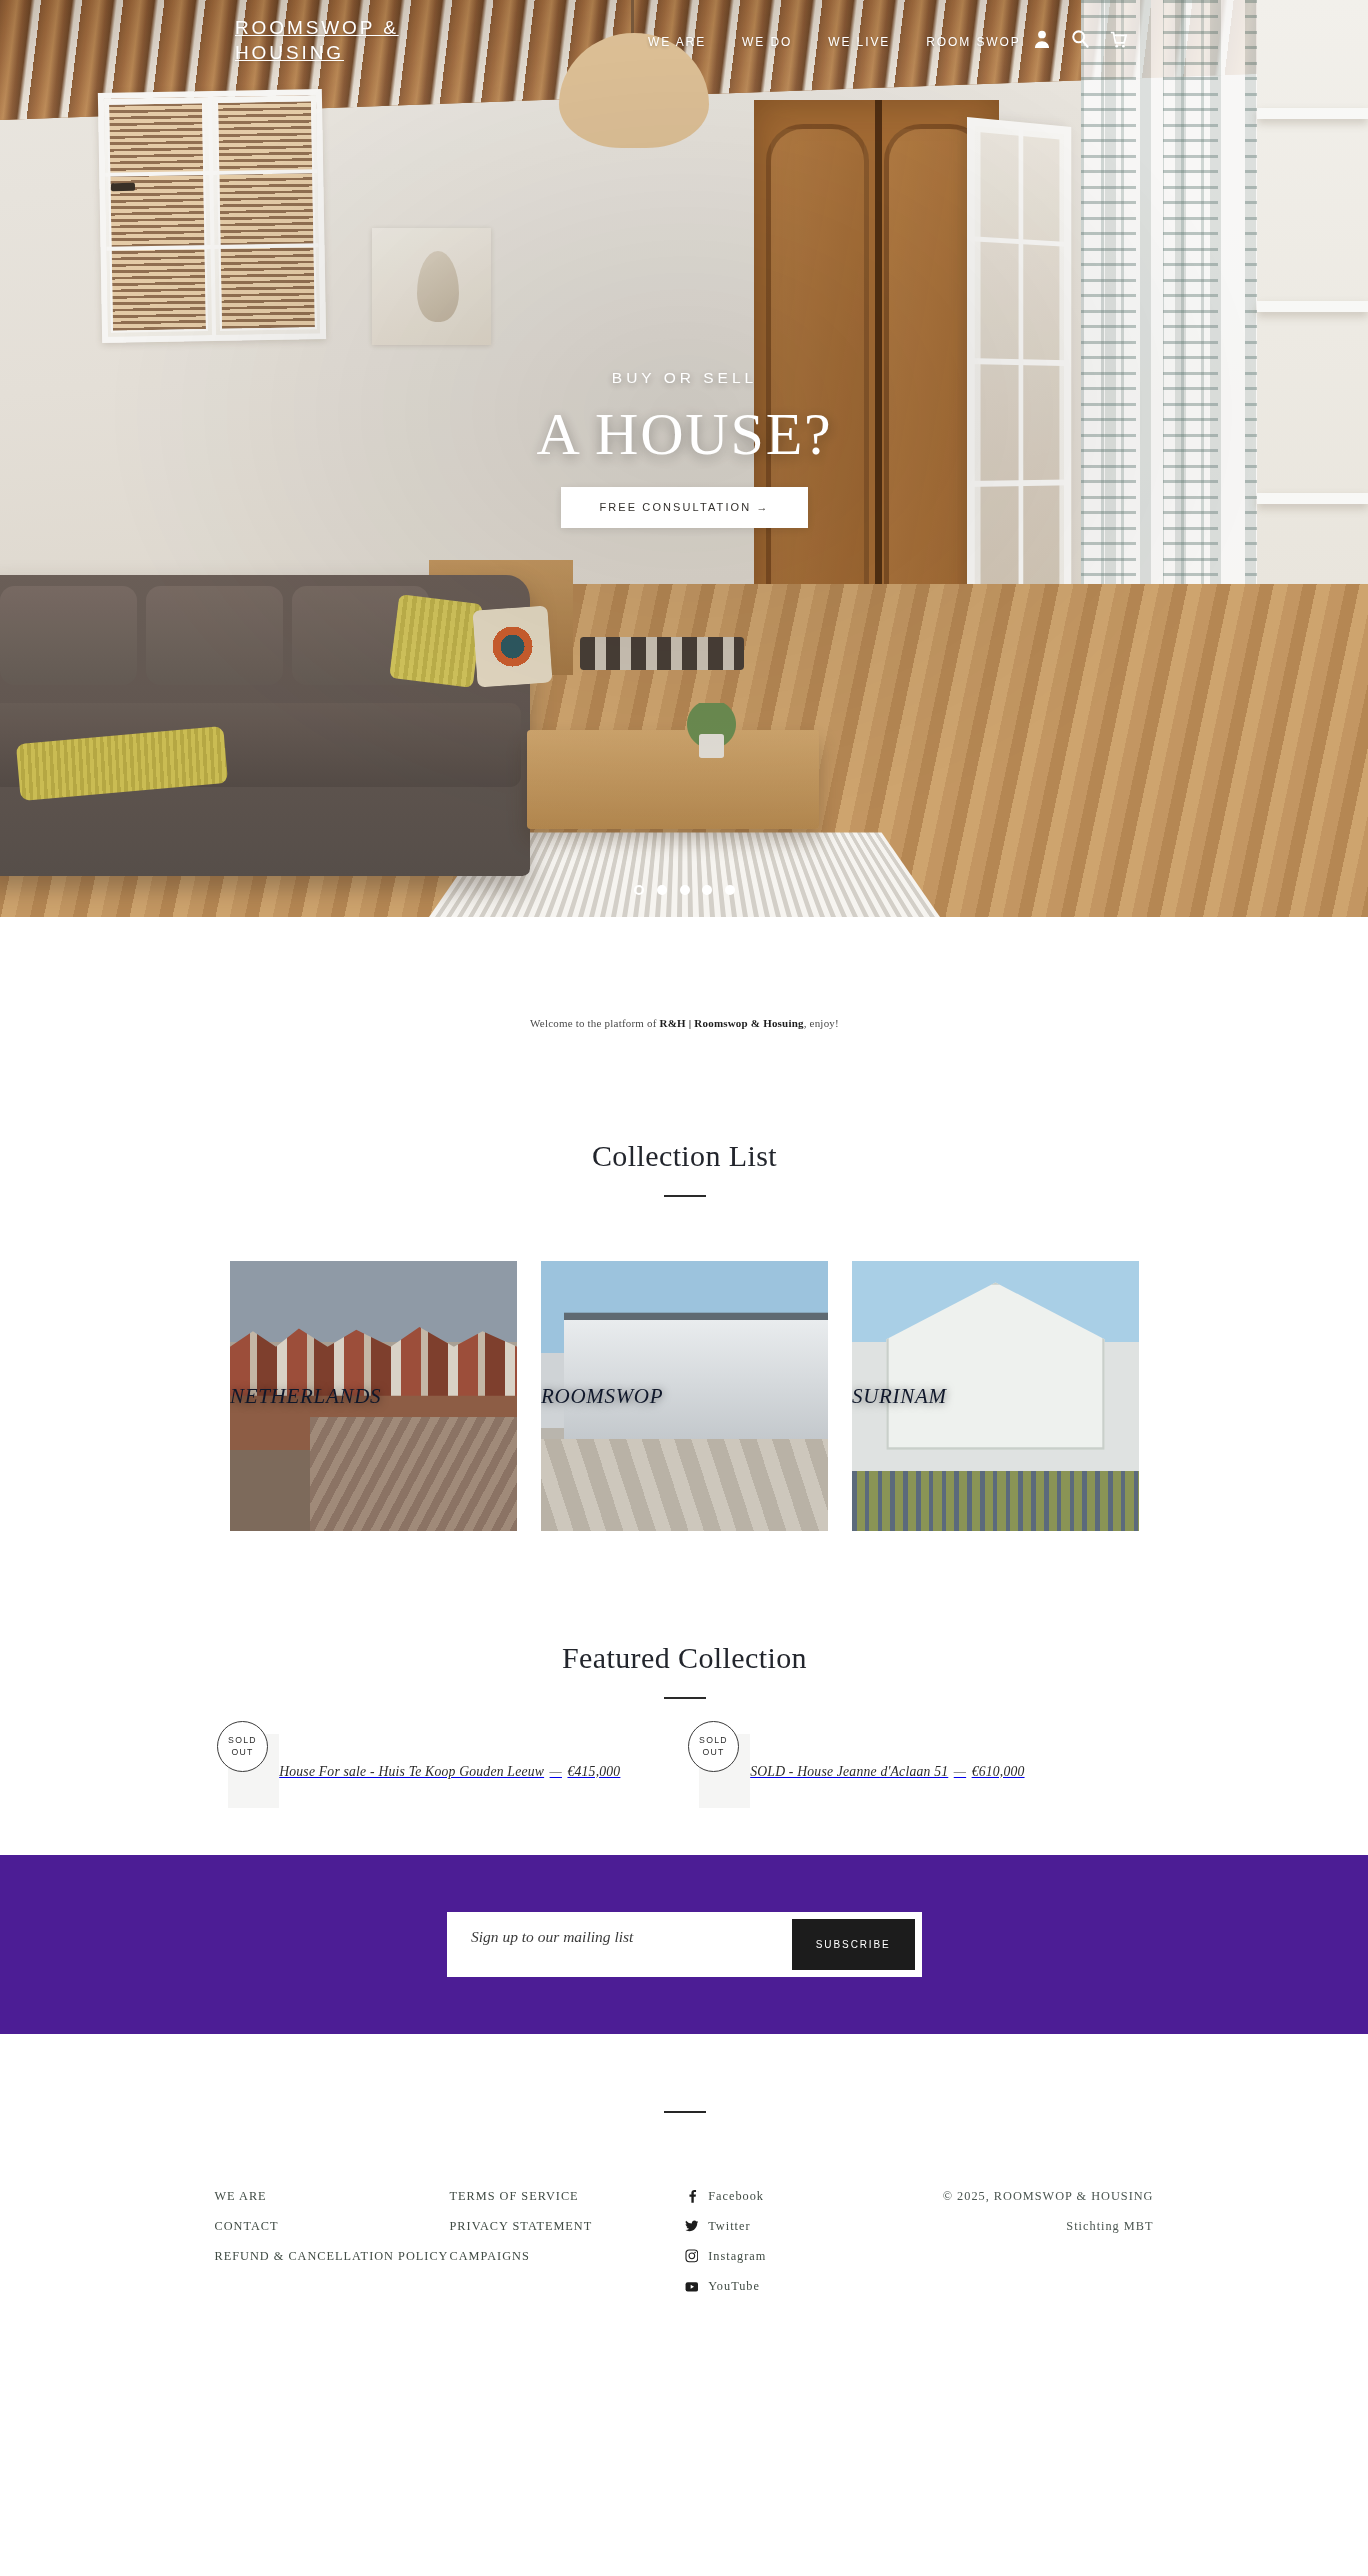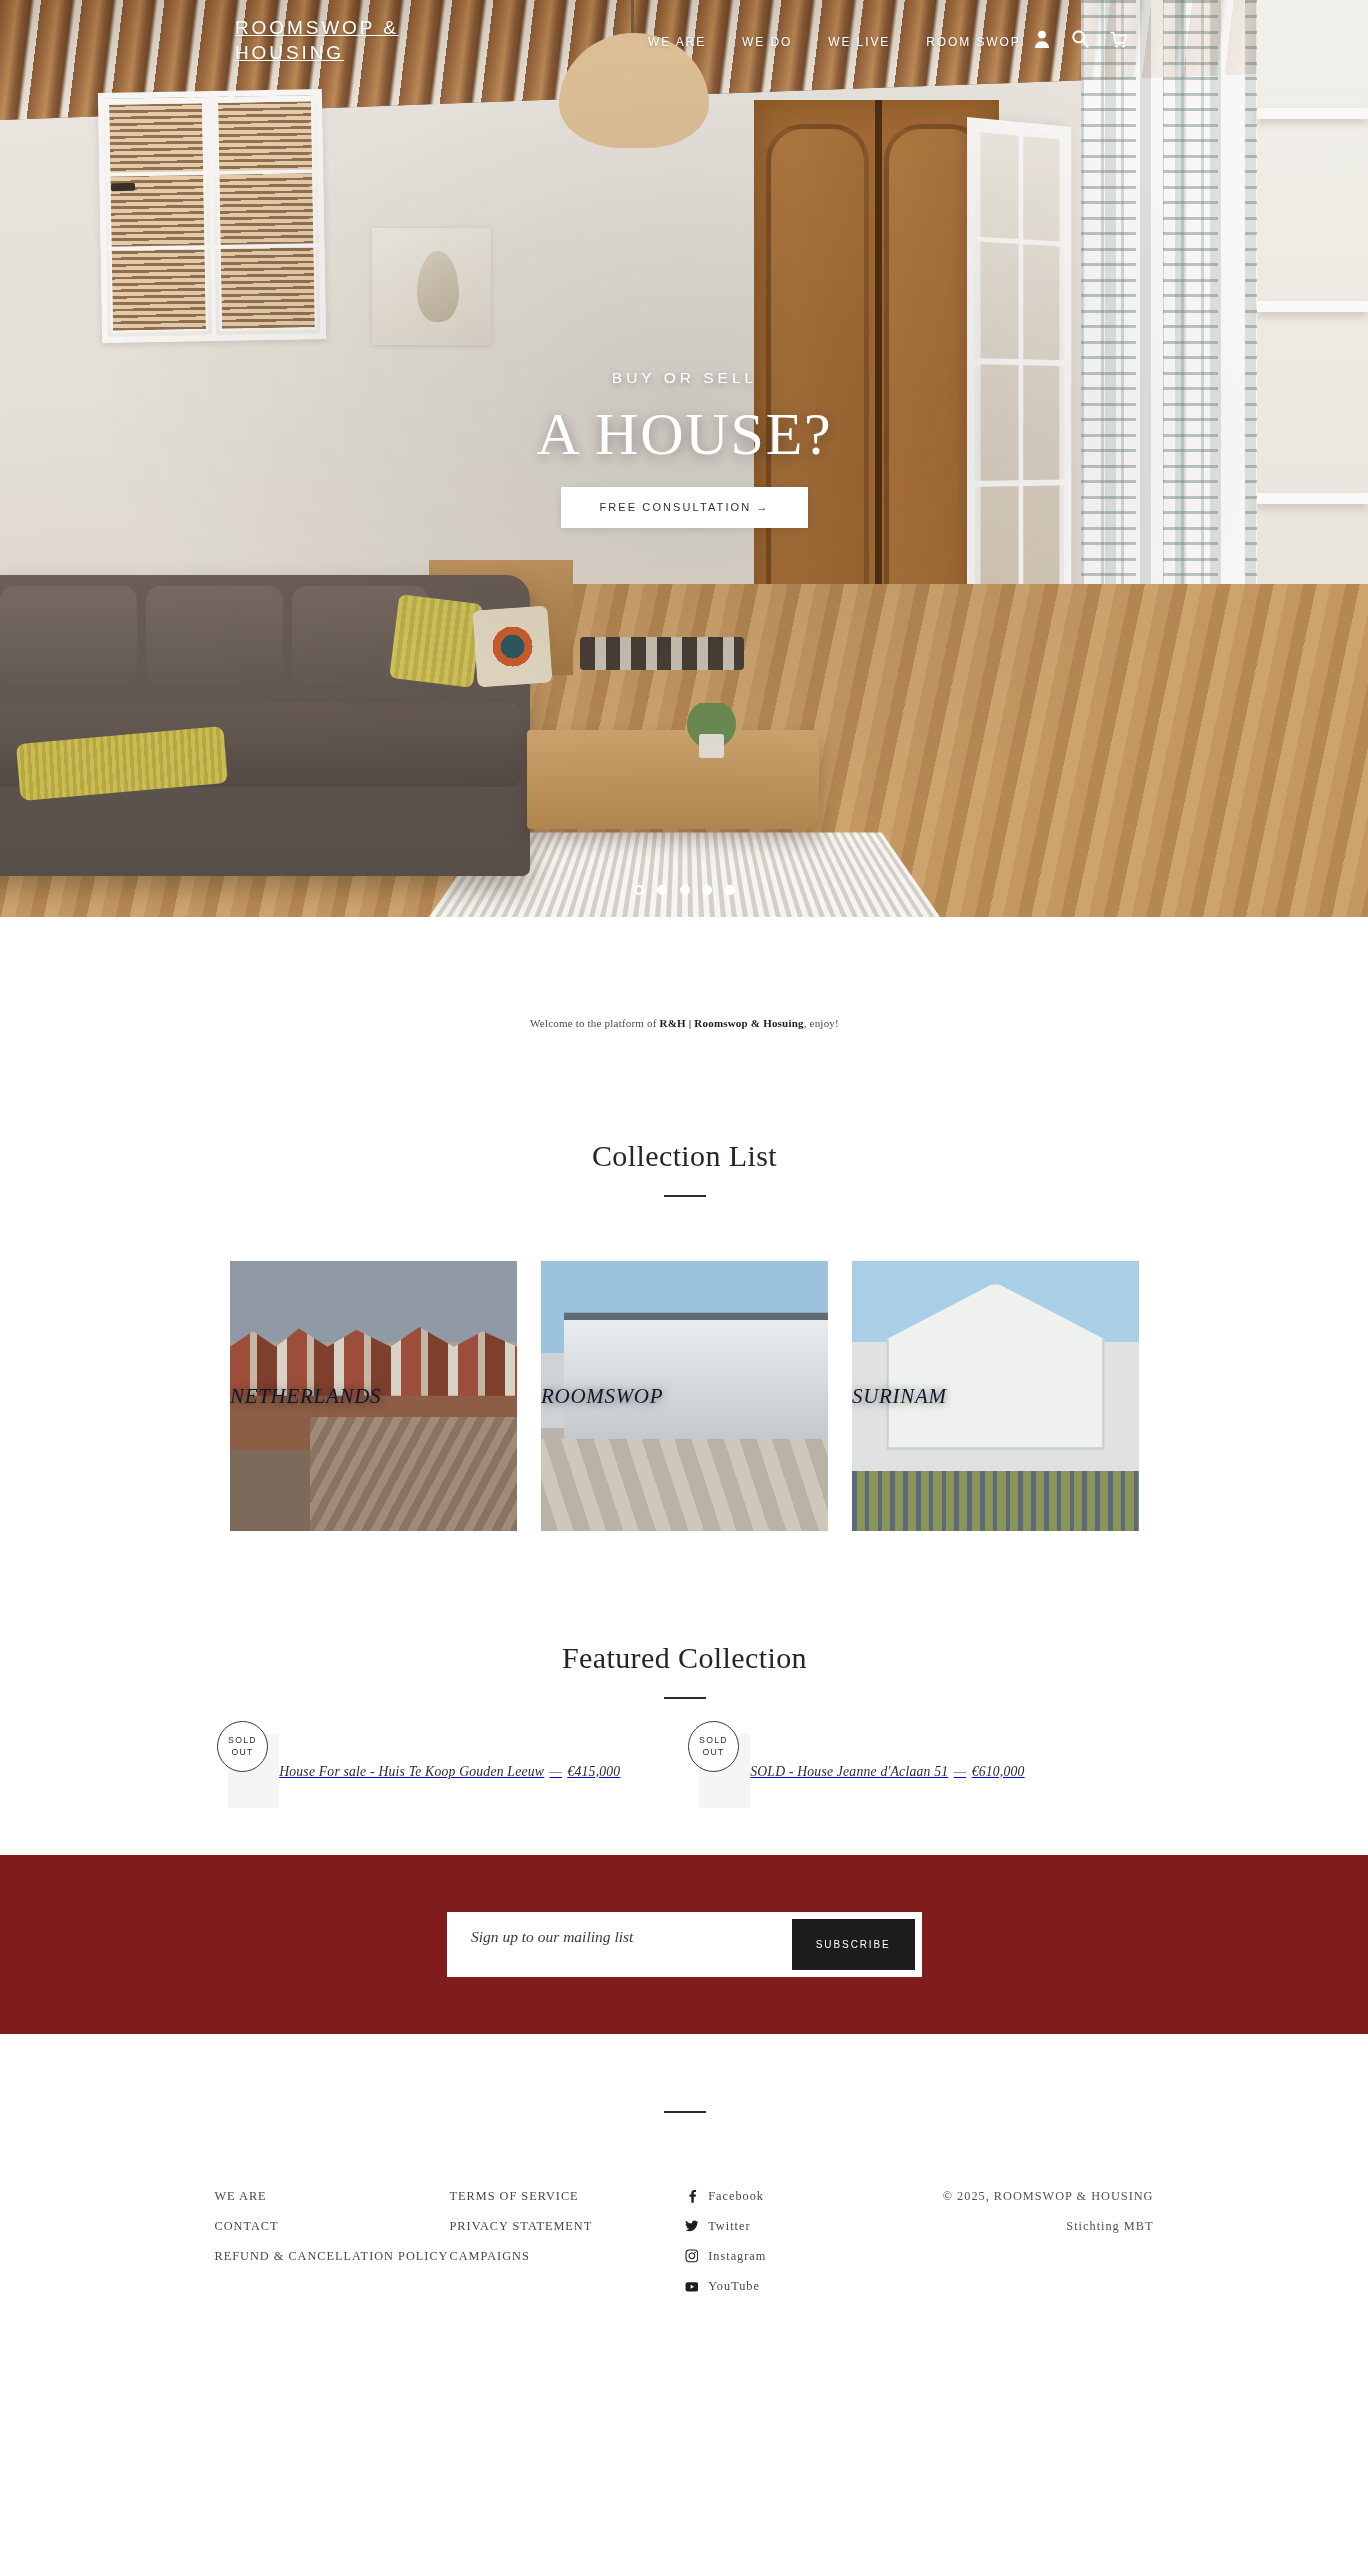--- a/index.html
+++ b/index.html
@@ -450,21 +450,21 @@
     box-shadow: 0 -14.6px 0 #4e4a46;
   }
   .ph-house::after {
     content:""; position:absolute; left:0; right:0; bottom:0; height:22%;
     background: linear-gradient(#b9b3a8, #a9a296);
   }
 
   
   .newsletter {
     margin-top: 75px;
-    background: #7f1d1d;
+    background: #4c1d95;
     padding: 57px 0;
   }
   .news-inner {
     width: 475px; margin: 0 auto;
     display: flex; align-items: stretch;
     background: #ffffff;
   }
   .news-input {
     flex: 1; border: 0; outline: none; background: #ffffff;
     font-family: "Liberation Serif", serif; font-style: italic;

